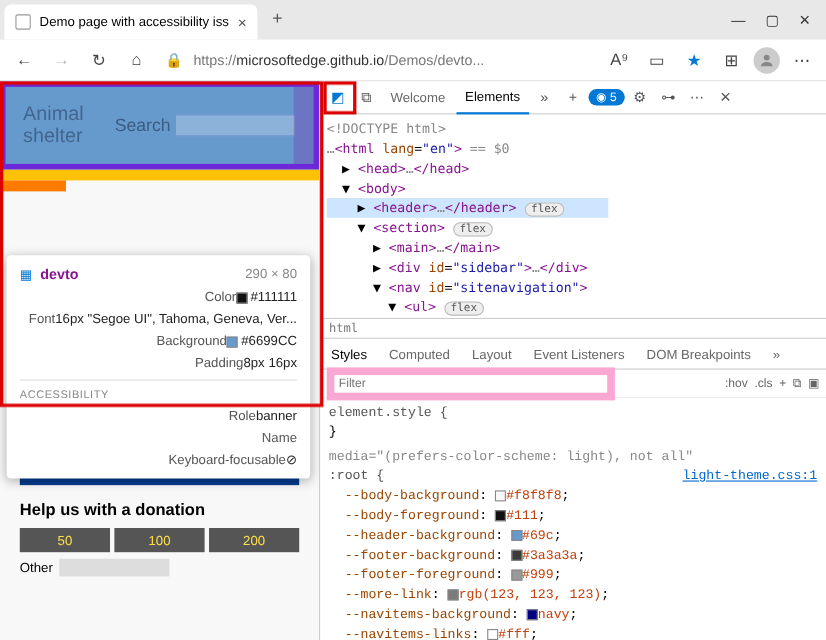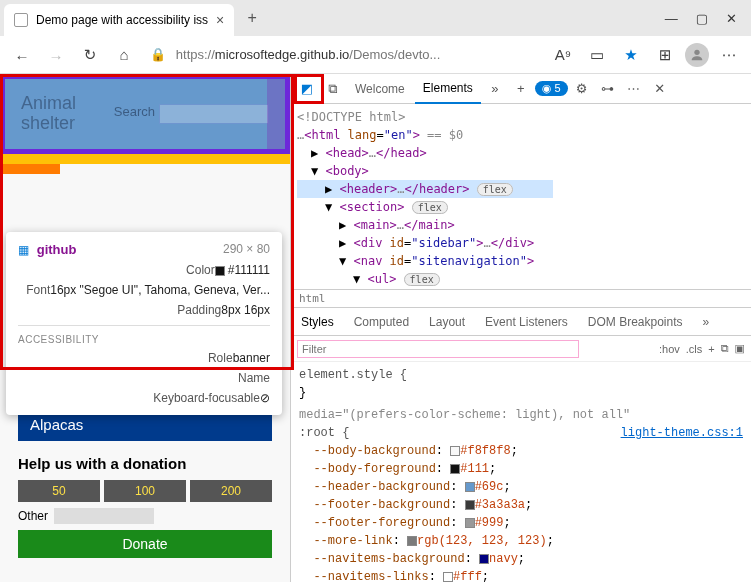--- a/index.html
+++ b/index.html
@@ -14,21 +14,21 @@
 .ticon { width: 28px; height: 28px; display: flex; align-items: center; justify-content: center; color: #444; font-size: 15px; border-radius: 4px; }
 .url { flex: 1; color: #777; font-size: 13px; padding: 0 6px; white-space: nowrap; overflow: hidden; }
 .url .dark { color: #333; }
 .star { color: #0078d4; }
 .avatar { width: 24px; height: 24px; border-radius: 50%; background: #ccc; display: flex; align-items: center; justify-content: center; }
 .content { display: flex; height: calc(582px - 36px - 38px); }
 .page { width: 290px; background: #f8f8f8; overflow: hidden; position: relative; }
 .header-hl { height: 80px; background: #6699CC; border: 5px solid #6d28d9; position: relative; display: flex; align-items: center; padding: 8px 16px; }
 .header-hl::after { content: ""; position: absolute; right: 0; top: 0; bottom: 0; width: 18px; background: rgba(120, 50, 180, 0.35); }
 .header-hl .logo { color: rgba(30,50,80,0.5); font-size: 18px; line-height: 1.1; }
-.header-hl .srch { margin-left: auto; display: flex; align-items: flex-start; gap: 4px; color: rgba(30,50,80,0.6); font-size: 13px; }
+.header-hl .srch { margin-left: auto; display: flex; align-items: flex-end; gap: 4px; color: rgba(30,50,80,0.6); font-size: 16px; }
 .header-hl .sbox { width: 110px; height: 20px; background: rgba(255,255,255,0.25); border: 1px solid rgba(90,130,200,0.6); }
 .yellow { height: 10px; background: #ffc107; }
 .orange { height: 10px; background: #ff7b00; width: 60px; }
 .tooltip { position: absolute; left: 6px; top: 158px; width: 276px; background: #fff; border-radius: 4px; box-shadow: 0 2px 10px rgba(0,0,0,0.3); padding: 10px 12px; font-size: 12px; z-index: 5; }
 .tooltip .tag { color: #881391; font-weight: 600; font-size: 13px; }
 .tooltip .dim { color: #888; font-size: 12px; float: right; }
 .tooltip .row { display: flex; justify-content: flex-end; margin-top: 6px; color: #555; }
 .tooltip .row .v { color: #222; }
 .tooltip .sw { display: inline-block; width: 10px; height: 10px; border: 1px solid #888; vertical-align: middle; margin-right: 3px; }
 .tooltip hr { border: none; border-top: 1px solid #ddd; margin: 8px 0; }
@@ -55,21 +55,21 @@
 .dom .a { color: #994500; }
 .dom .v { color: #1a1aa6; }
 .dom .g { color: #888; }
 .dom .sel { background: #cde5ff; display: inline-block; padding-right: 40px; }
 .dom .flex-pill { background: #eee; border: 1px solid #bbb; border-radius: 8px; padding: 0 5px; font-size: 10px; color: #555; }
 .crumb { border-top: 1px solid #ccc; border-bottom: 1px solid #ccc; padding: 2px 8px; color: #777; font-family: Consolas, monospace; font-size: 11px; }
 .styles-tabs { display: flex; border-bottom: 1px solid #ccc; height: 28px; align-items: center; }
 .stab { padding: 0 10px; color: #666; height: 28px; display: flex; align-items: center; }
 .stab.active { color: #000; }
 .filter-row { display: flex; align-items: center; border-bottom: 1px solid #eee; height: 26px; padding: 0 6px; }
-.filter-row input { border: 1px solid #f9a8d4; padding: 2px 4px; width: 282px; font-size: 11px; color: #888; }
+.filter-row input { border: 7px solid #f9a8d4; padding: 2px 4px; width: 262px; font-size: 11px; color: #888; }
 .filter-row .pill { color: #666; margin-left: 6px; font-size: 11px; }
 .styles-body { flex: 1; font-family: Liberation Mono, monospace; font-size: 12px; padding: 4px 8px; overflow-y: auto; line-height: 1.5; }
 .styles-body .sel2 { color: #555; }
 .styles-body .prop { color: #994500; }
 .styles-body .val { color: #c2410c; text-align: right; }
 .styles-body .link { color: #0066cc; text-decoration: underline; float: right; }
 </style>
 </head>
 <body>
 
@@ -132,34 +132,37 @@
     <div class="donate-h">Help us with a donation</div>
     <div class="donate-row">
       <div class="dbtn">50</div>
       <div class="dbtn">100</div>
       <div class="dbtn">200</div>
     </div>
     <div class="other-row">
       <span>Other</span>
       <div class="box"></div>
     </div>
-    <div class="big-donate">Donate</div>
 
     <div class="tooltip">
       <span style="color:#0078d4;margin-right:4px">▦</span>
-      <span class="tag">github</span>
+      <span class="tag">devto</span>
       <span class="dim">290 × 80</span>
       <div id="tt-rows">
           <div class="row">
             <span>Color</span>
             <span class="v"><span class="sw" style="background:#111111"></span>#111111</span>
           </div>
           <div class="row">
             <span>Font</span>
             <span class="v">16px "Segoe UI", Tahoma, Geneva, Ver...</span>
+          </div>
+          <div class="row">
+            <span>Background</span>
+            <span class="v"><span class="sw" style="background:#6699CC"></span>#6699CC</span>
           </div>
           <div class="row">
             <span>Padding</span>
             <span class="v">8px 16px</span>
           </div>
         </div>
       <hr>
       <div class="sect">ACCESSIBILITY</div>
       <div id="tt-a11y">
           <div class="row">

